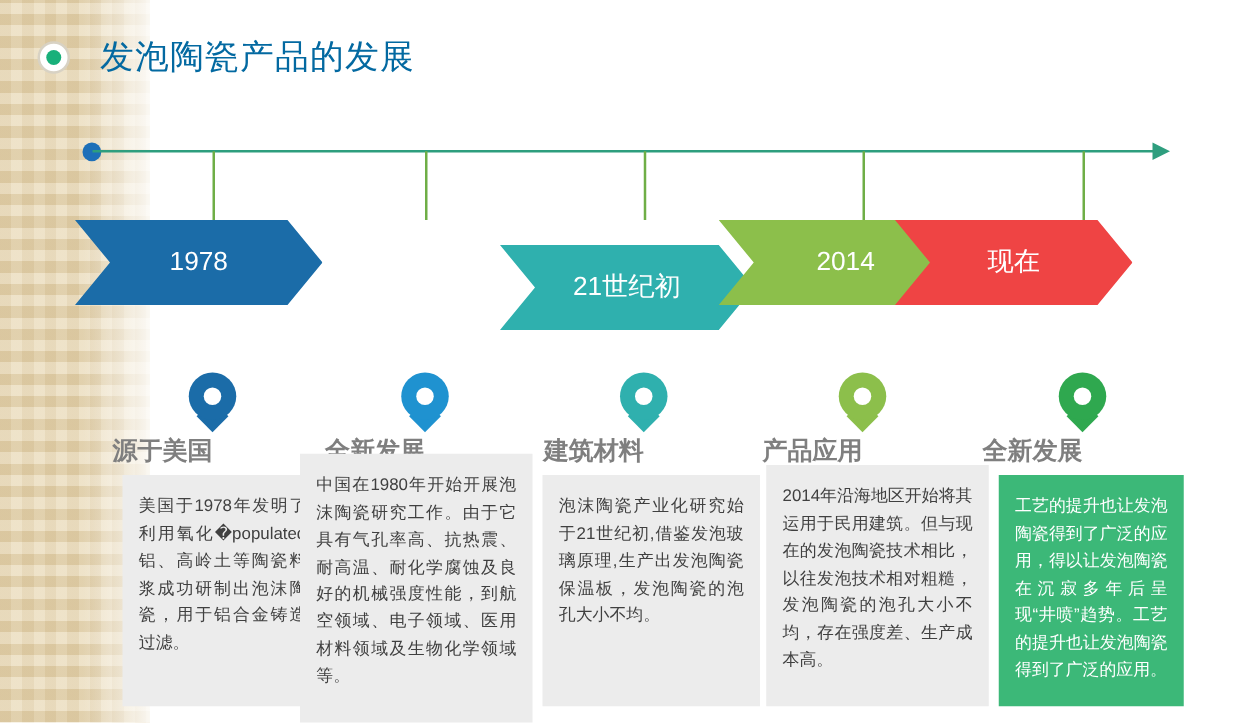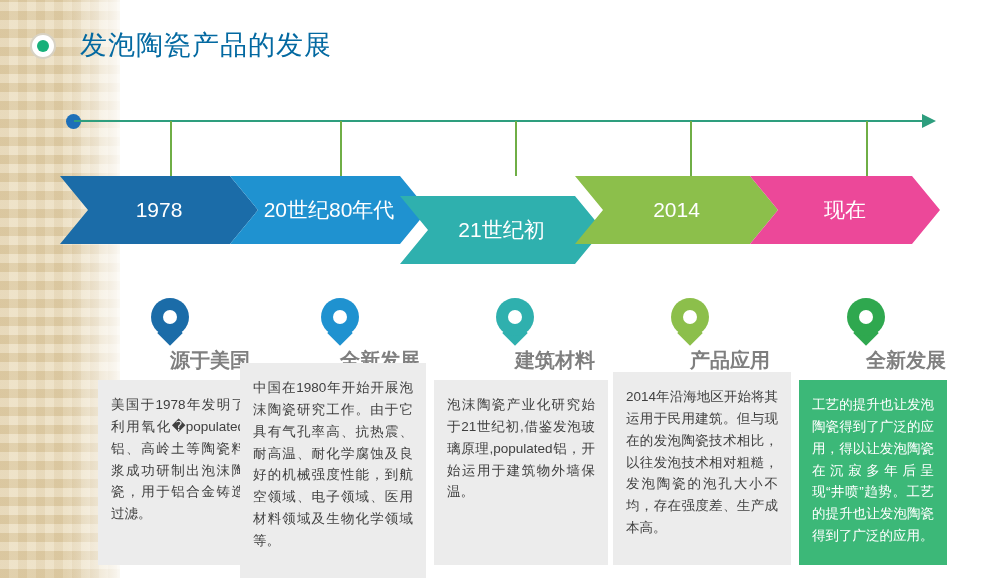--- a/index.html
+++ b/index.html
@@ -55,21 +55,21 @@
   }
   .chev span{display:block;padding:0 6px;}
 
   
   .pin{position:absolute;width:38px;height:50px;}
   .pin .head{position:absolute;left:0;top:0;width:38px;height:38px;border-radius:50%;}
   .pin .tail{position:absolute;left:10px;top:26px;width:18px;height:18px;transform:rotate(45deg);}
   .pin .hole{position:absolute;left:12px;top:12px;width:14px;height:14px;border-radius:50%;background:#ffffff;}
 
   .pin-label{
-    position:absolute;text-align:right;font-size:20px;font-weight:bold;color:#7f7f7f;white-space:nowrap;
+    position:absolute;text-align:left;font-size:20px;font-weight:bold;color:#7f7f7f;white-space:nowrap;
   }
 
   .card{
     position:absolute;box-sizing:border-box;
     background:#ececec;color:#404040;
     font-size:13.5px;line-height:1.62;
     padding:14px 13px;
     text-align:justify;
   }
   .card.green{background:#3cb878;color:#ffffff;}
@@ -94,30 +94,27 @@
 <div class="tick" style="left:170px;"></div>
 <div class="tick" style="left:340px;"></div>
 <div class="tick" style="left:515px;"></div>
 <div class="tick" style="left:690px;"></div>
 <div class="tick" style="left:866px;"></div>
 
 <div id="chevrons">
   <div class="chev" style="left:0px;width:198px;background:#1b6ca8;clip-path:polygon(0 0,170px 0,198px 34px,170px 68px,0 68px,28px 34px);">
     <span>1978</span>
   </div>
-  <div class="chev" style="left:170px;width:198px;background:#1f92d0;clip-path:polygon(0 0,170px 0,198px 34px,170px 68px,0 68px,28px 34px);">
-    <span>20世纪80年代</span>
-  </div>
   <div class="chev" style="left:340px;width:203px;background:#2fb0ae;clip-path:polygon(0 0,175px 0,203px 34px,175px 68px,0 68px,28px 34px);margin-top:20px;">
     <span>21世纪初</span>
   </div>
   <div class="chev" style="left:515px;width:203px;background:#8cbf4b;clip-path:polygon(0 0,175px 0,203px 34px,175px 68px,0 68px,28px 34px);">
     <span>2014</span>
   </div>
-  <div class="chev" style="left:690px;width:190px;background:#ec4899;clip-path:polygon(0 0,162px 0,190px 34px,162px 68px,0 68px,28px 34px);">
+  <div class="chev" style="left:656px;width:190px;background:#ef4444;clip-path:polygon(0 0,162px 0,190px 34px,162px 68px,0 68px,28px 34px);">
     <span>现在</span>
   </div>
 </div>
 
 <div class="pin" style="left:151px;top:298px;">
   <div class="tail" style="background:#1b6ca8;"></div>
   <div class="head" style="background:#1b6ca8;"></div>
   <div class="hole"></div>
 </div>
 <div class="pin" style="left:321px;top:298px;">
@@ -142,15 +139,15 @@
 </div>
 
 <div class="pin-label" style="left:90px;top:347px;width:160px;">源于美国</div>
 <div class="pin-label" style="left:260px;top:347px;width:160px;">全新发展</div>
 <div class="pin-label" style="left:435px;top:347px;width:160px;">建筑材料</div>
 <div class="pin-label" style="left:610px;top:347px;width:160px;">产品应用</div>
 <div class="pin-label" style="left:786px;top:347px;width:160px;">全新发展</div>
 
 <div class="card" style="left:62px;top:380px;width:160px;height:185px;margin-left:36px;">美国于1978年发明了 利用氧化�populated铝、高岭土等陶瓷料浆成功研制出泡沫陶瓷，用于铝合金铸造过滤。</div>
 <div class="card" style="left:240px;top:363px;width:186px;height:258px;">中国在1980年开始开展泡沫陶瓷研究工作。由于它具有气孔率高、抗热震、耐高温、耐化学腐蚀及良好的机械强度性能，到航空领域、电子领域、医用材料领域及生物化学领域等。</div>
-<div class="card" style="left:434px;top:380px;width:174px;height:185px;">泡沫陶瓷产业化研究始于21世纪初,借鉴发泡玻璃原理,populated铝，开始运用于建筑物外墙保温。</div>
+<div class="card" style="left:434px;top:380px;width:174px;height:185px;">泡沫陶瓷产业化研究始于21世纪初,借鉴发泡玻璃原理,生产出发泡陶瓷保温板，发泡陶瓷的泡孔大小不均。</div>
 <div class="card" style="left:613px;top:372px;width:178px;height:193px;">2014年沿海地区开始将其运用于民用建筑。但与现在的发泡陶瓷技术相比，以往发泡技术相对粗糙，发泡陶瓷的泡孔大小不均，存在强度差、生产成本高。</div>
 <div class="card green" style="left:799px;top:380px;width:148px;height:185px;">工艺的提升也让发泡陶瓷得到了广泛的应用，得以让发泡陶瓷在沉寂多年后呈现“井喷”趋势。工艺的提升也让发泡陶瓷得到了广泛的应用。</div>
 
 </body></html>

